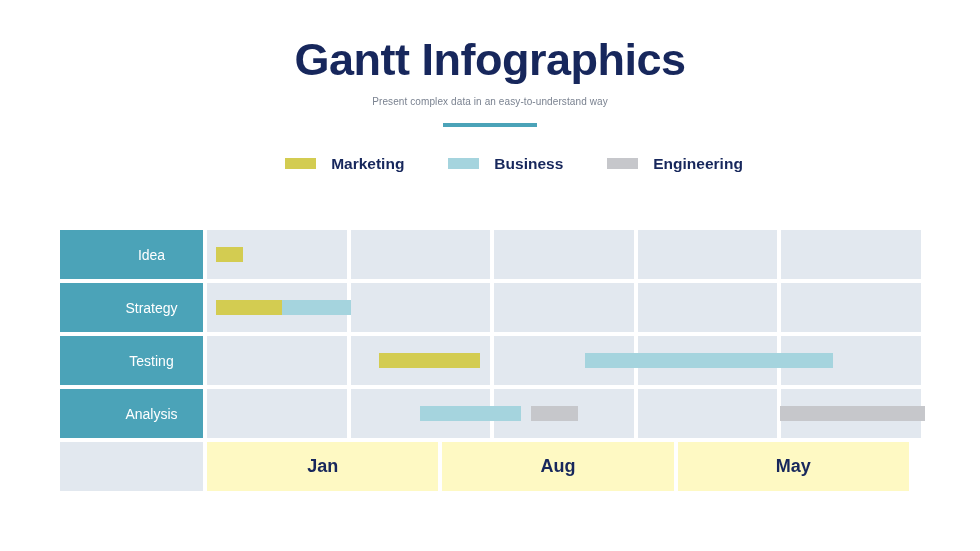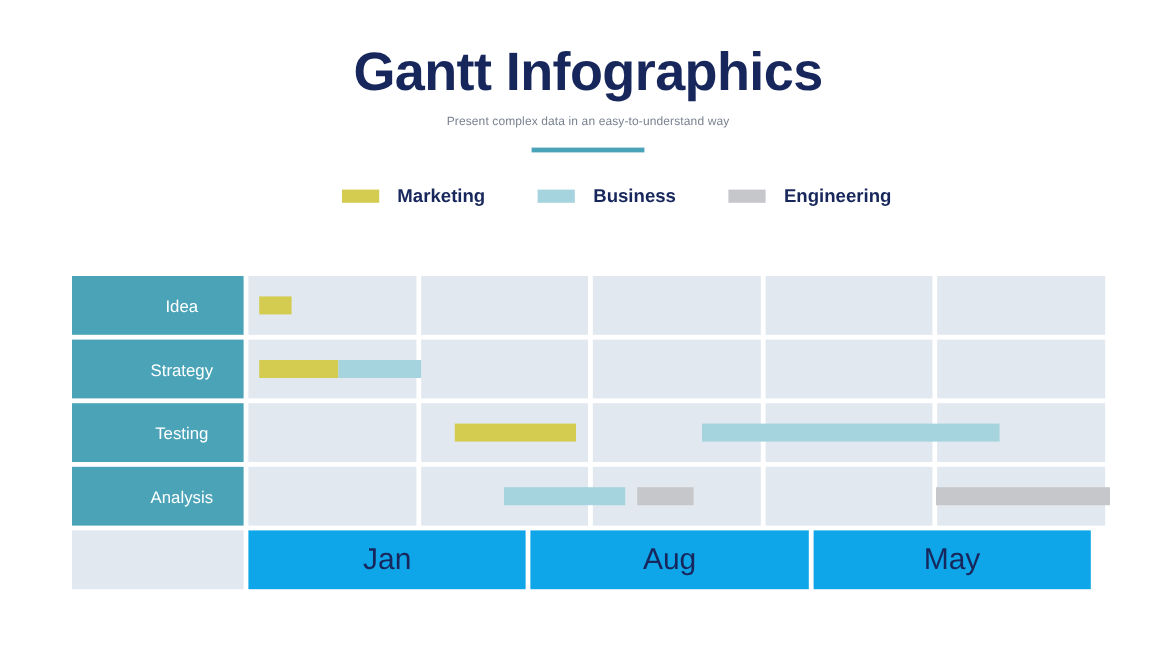--- a/index.html
+++ b/index.html
@@ -109,27 +109,27 @@
   }
   .cell {
     flex: 1;
     background: #e2e8ef;
     margin-right: 4px;
   }
   .cell:last-child { margin-right: 0; }
 
   .month-cell {
     flex: 1;
-    background: #0ea5e9;
+    background: #fef9c3;
     margin-right: 4px;
     display: flex;
     align-items: center;
     justify-content: center;
-    font-size: 25px;
-    font-weight: normal;
+    font-size: 18px;
+    font-weight: bold;
     color: #17275c;
   }
   .month-cell:last-child { margin-right: 16px; }
 
   
   .bars {
     position: absolute;
     left: 0; top: 0; right: 0; bottom: 0;
     pointer-events: none;
   }

